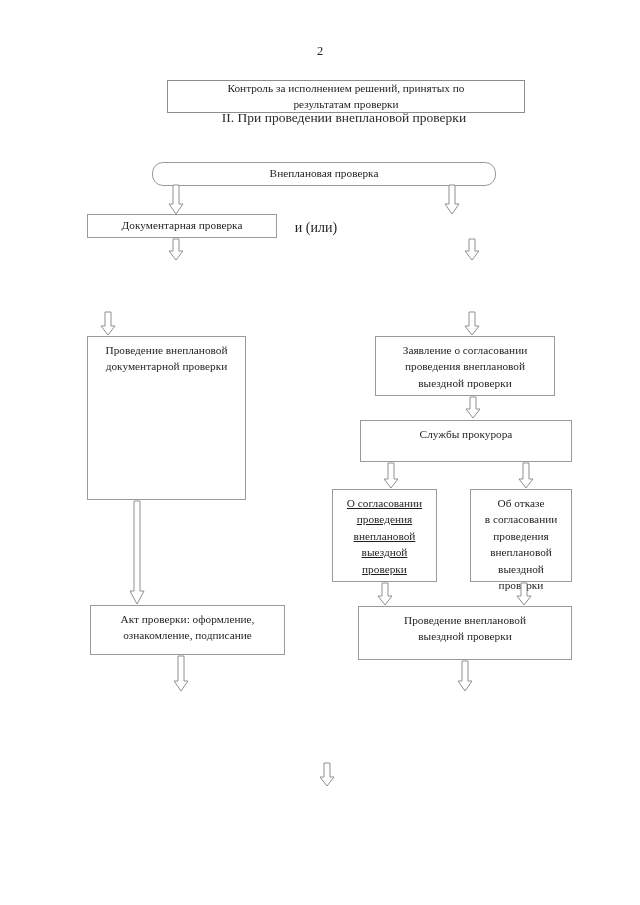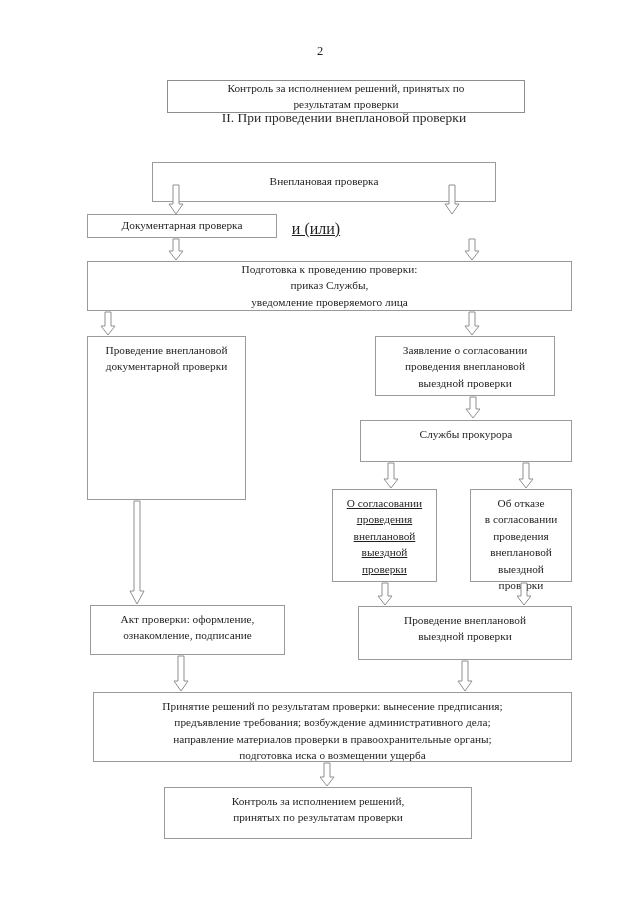--- a/index.html
+++ b/index.html
@@ -49,25 +49,24 @@
     line-height: 1.45;
     color: #1f1f1f;
     padding: 5px 7px 4px 7px;
     white-space: pre-line;
   }
   .box.center-v { align-items: center; padding-top: 3px; }
   .box.top-pad  { align-items: flex-start; }
   .box.topbox   { border-color: #8d8d8d; }
   .label-plain {
     position: absolute;
-    font-size: 16px;
+    font-size: 14px;
     color: #1f1f1f;
     text-align: center;
     white-space: nowrap;
-    text-decoration: underline;
   }
   
   .arrow {
     position: absolute;
     pointer-events: none;
   }
   .arrow svg { display: block; overflow: visible; }
   .arrow path {
     fill: #ffffff;
     stroke: #8f8f8f;
@@ -79,21 +78,21 @@
 
 <div id="page">
 
   <div class="pageno">2</div>
 
   <div class="box topbox center-v" style="left:167px; top:80px; width:358px; height:33px;">Контроль за исполнением решений, принятых по
 результатам проверки</div>
 
   <div class="section-title" style="top:110px;">II. При проведении внеплановой проверки</div>
 
-  <div class="box center-v" style="left:152px; top:162px; width:344px; height:40px;">Внеплановая проверка</div>
+  <div class="box center-v" style="left:152px; top:162px; width:344px; height:24px;border-radius:11px;">Внеплановая проверка</div>
 
   <div class="arrow" style="left:168px; top:185px;">
     <svg width="16" height="30" viewBox="0 0 16 30">
         <path d="M5,0 L11,0 L11,19 L15,19 L8,29 L1,19 L5,19 Z"></path>
       </svg>
   </div>
 
   <div class="arrow" style="left:444px; top:185px;">
     <svg width="16" height="30" viewBox="0 0 16 30">
         <path d="M5,0 L11,0 L11,19 L15,19 L8,29 L1,19 L5,19 Z"></path>
@@ -109,23 +108,20 @@
     <svg width="16" height="22" viewBox="0 0 16 22">
         <path d="M5,0 L11,0 L11,12 L15,12 L8,21 L1,12 L5,12 Z"></path>
       </svg>
   </div>
   <div class="arrow" style="left:464px; top:239px;">
     <svg width="16" height="22" viewBox="0 0 16 22">
         <path d="M5,0 L11,0 L11,12 L15,12 L8,21 L1,12 L5,12 Z"></path>
       </svg>
   </div>
 
-  <div class="box center-v" style="left:87px; top:261px; width:485px; height:50px;">Подготовка к проведению проверки:
-приказ Службы,
-уведомление проверяемого лица</div>
 
   <div class="arrow" style="left:100px; top:312px;">
     <svg width="16" height="24" viewBox="0 0 16 24">
         <path d="M5,0 L11,0 L11,14 L15,14 L8,23 L1,14 L5,14 Z"></path>
       </svg>
   </div>
   <div class="arrow" style="left:464px; top:312px;">
     <svg width="16" height="24" viewBox="0 0 16 24">
         <path d="M5,0 L11,0 L11,14 L15,14 L8,23 L1,14 L5,14 Z"></path>
       </svg>
@@ -197,27 +193,21 @@
     <svg width="16" height="36" viewBox="0 0 16 36">
         <path d="M5,0 L11,0 L11,25 L15,25 L8,35 L1,25 L5,25 Z"></path>
       </svg>
   </div>
   <div class="arrow" style="left:457px; top:661px;">
     <svg width="16" height="31" viewBox="0 0 16 31">
         <path d="M5,0 L11,0 L11,20 L15,20 L8,30 L1,20 L5,20 Z"></path>
       </svg>
   </div>
 
-  <div class="box top-pad" style="left:93px; top:692px; width:479px; height:70px;">Принятие решений по результатам проверки: вынесение предписания;
-предъявление требования; возбуждение административного дела;
-направление материалов проверки в правоохранительные органы;
-подготовка иска о возмещении ущерба</div>
 
   <div class="arrow" style="left:319px; top:763px;">
     <svg width="16" height="24" viewBox="0 0 16 24">
         <path d="M5,0 L11,0 L11,14 L15,14 L8,23 L1,14 L5,14 Z"></path>
       </svg>
   </div>
 
-  <div class="box top-pad" style="left:164px; top:787px; width:308px; height:52px;">Контроль за исполнением решений,
-принятых по результатам проверки</div>
 
 </div>
 
 </body></html>

